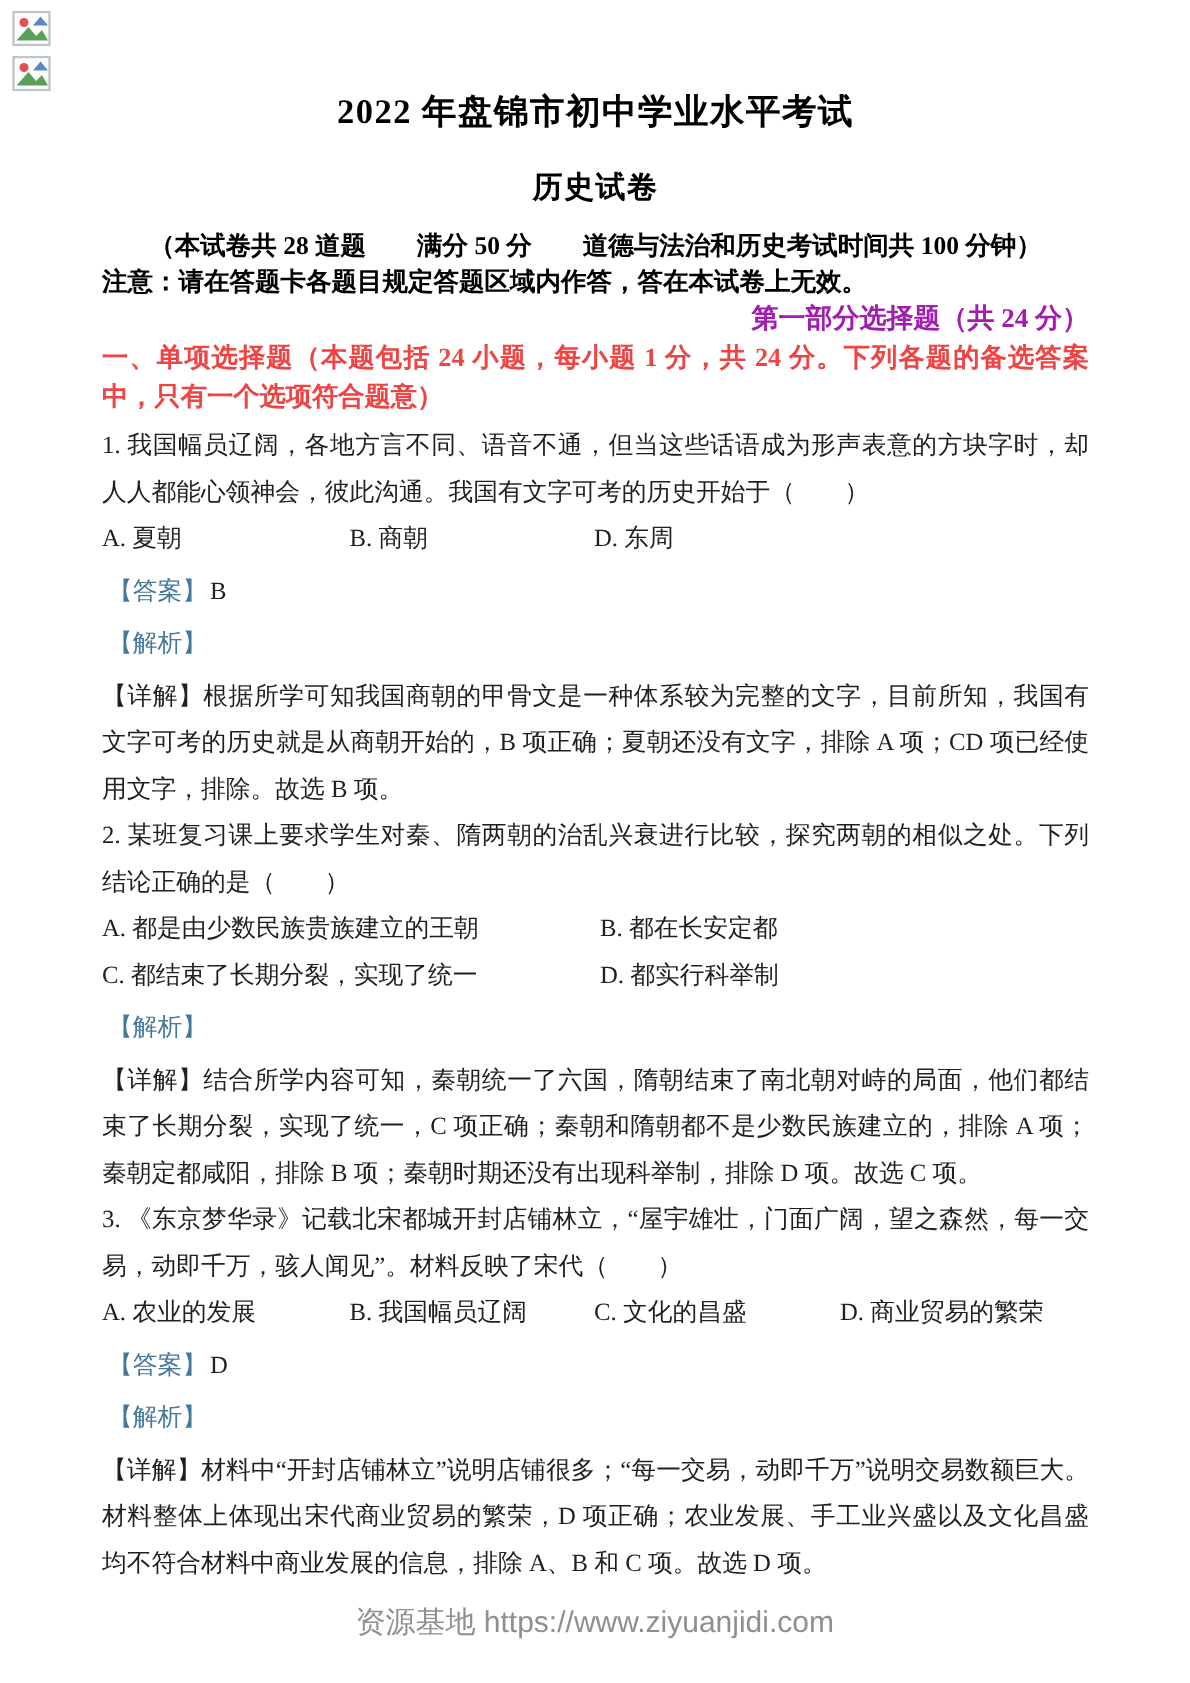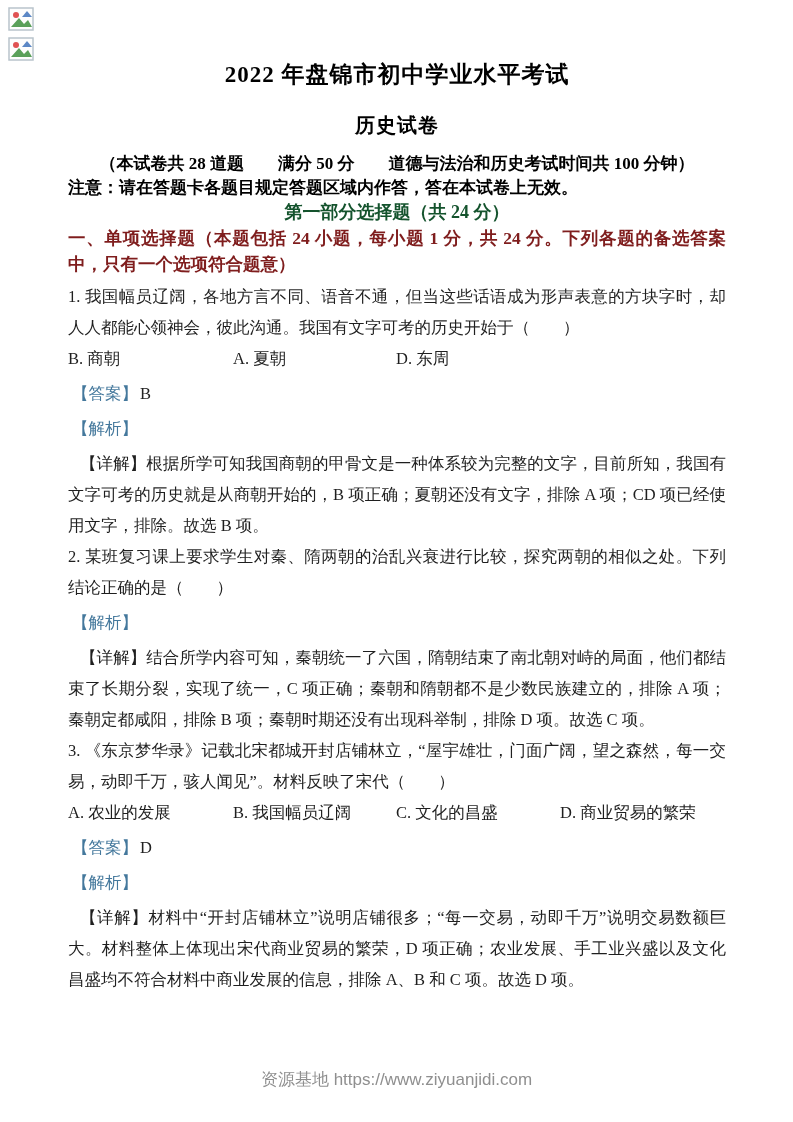--- a/index.html
+++ b/index.html
@@ -21,41 +21,41 @@
     font-size:20px;line-height:34px;letter-spacing:1px;
   }
   .info-line{
     margin:9px 0 0 0;text-align:center;font-weight:bold;color:#000;
     font-size:17px;line-height:25px;
   }
   .notice-line{
     margin:0;font-weight:bold;color:#000;font-size:17px;line-height:24px;
   }
   .section-header{
-    margin:0;text-align:center;font-weight:bold;color:#14532d;
+    margin:0;text-align:right;font-weight:bold;color:#a21caf;
     font-size:18px;line-height:25px;
   }
   .section-intro{
-    margin:0 0 4px 0;font-weight:bold;color:#7f1d1d;font-size:17.5px;line-height:26px;
+    margin:0 0 4px 0;font-weight:bold;color:#ef4444;font-size:17.5px;line-height:26px;
     text-align:justify;
   }
   .body-text{font-size:16.5px;line-height:31px;}
   .stem{margin:0;text-align:justify;}
   .options-row{display:grid;grid-template-columns:165px 163px 164px 1fr;}
   .options-grid2{display:grid;grid-template-columns:332px 1fr;}
   .opt{white-space:nowrap;}
   .ans-line{margin:4px;}
   .blue{color:#44789c;}
   .ans-letter{color:#222;padding-left:2px;font-family:"Liberation Serif","DejaVu Serif",serif;}
   .detail{margin:0;text-align:justify;}
-  .detail .dlabel{color:#1f1f1f;margin-left:12px;}
+  .detail .dlabel{color:#1f1f1f;}
   .footer{
     position:absolute;left:0;right:0;top:1068px;text-align:center;
     font-family:"Liberation Sans","DejaVu Sans",sans-serif;
-    font-size:17px;color:#8f8f8f;
+    font-size:20px;color:#8f8f8f;
   }
   .footer a{color:#8f8f8f;text-decoration:none;}
 </style>
 </head>
 <body>
 
 <div class="page">
 
   <div class="corner-icons">
     <svg class="img-ph" viewBox="0 0 26 24">
@@ -77,31 +77,37 @@
     <h1 class="doc-title">2022 年盘锦市初中学业水平考试</h1>
     <h2 class="doc-subtitle">历史试卷</h2>
     <p class="info-line">（本试卷共 28 道题　　满分 50 分　　道德与法治和历史考试时间共 100 分钟）</p>
     <p class="notice-line">注意：请在答题卡各题目规定答题区域内作答，答在本试卷上无效。</p>
     <p class="section-header">第一部分选择题（共 24 分）</p>
     <p class="section-intro">一、单项选择题（本题包括 24 小题，每小题 1 分，共 24 分。下列各题的备选答案中，只有一个选项符合题意）</p>
 
     <div class="body-text">
       <p class="stem">1. 我国幅员辽阔，各地方言不同、语音不通，但当这些话语成为形声表意的方块字时，却人人都能心领神会，彼此沟通。我国有文字可考的历史开始于（　　）</p>
       <div class="options-row">
+        <span class="opt">A. 夏朝</span>
         <span class="opt">B. 商朝</span>
-        <span class="opt">A. 夏朝</span>
         <span class="opt">D. 东周</span>
       </div>
       <p class="ans-line"><span class="blue">【答案】</span><span class="ans-letter">B</span></p>
       <p class="ans-line"><span class="blue">【解析】</span></p>
       <p class="detail"><span class="dlabel">【详解】</span><span>根据所学可知我国商朝的甲骨文是一种体系较为完整的文字，目前所知，我国有文字可考的历史就是从商朝开始的，B 项正确；夏朝还没有文字，排除 A 项；CD 项已经使用文字，排除。故选 B 项。</span></p>
     </div>
 
     <div class="body-text">
       <p class="stem">2. 某班复习课上要求学生对秦、隋两朝的治乱兴衰进行比较，探究两朝的相似之处。下列结论正确的是（　　）</p>
+      <div class="options-grid2">
+        <span class="opt">A. 都是由少数民族贵族建立的王朝</span>
+        <span class="opt">B. 都在长安定都</span>
+        <span class="opt">C. 都结束了长期分裂，实现了统一</span>
+        <span class="opt">D. 都实行科举制</span>
+      </div>
       <p class="ans-line"><span class="blue">【解析】</span></p>
       <p class="detail"><span class="dlabel">【详解】</span><span>结合所学内容可知，秦朝统一了六国，隋朝结束了南北朝对峙的局面，他们都结束了长期分裂，实现了统一，C 项正确；秦朝和隋朝都不是少数民族建立的，排除 A 项；秦朝定都咸阳，排除 B 项；秦朝时期还没有出现科举制，排除 D 项。故选 C 项。</span></p>
     </div>
 
     <div class="body-text">
       <p class="stem">3. 《东京梦华录》记载北宋都城开封店铺林立，“屋宇雄壮，门面广阔，望之森然，每一交易，动即千万，骇人闻见”。材料反映了宋代（　　）</p>
       <div class="options-row">
         <span class="opt">A. 农业的发展</span>
         <span class="opt">B. 我国幅员辽阔</span>
         <span class="opt">C. 文化的昌盛</span>

